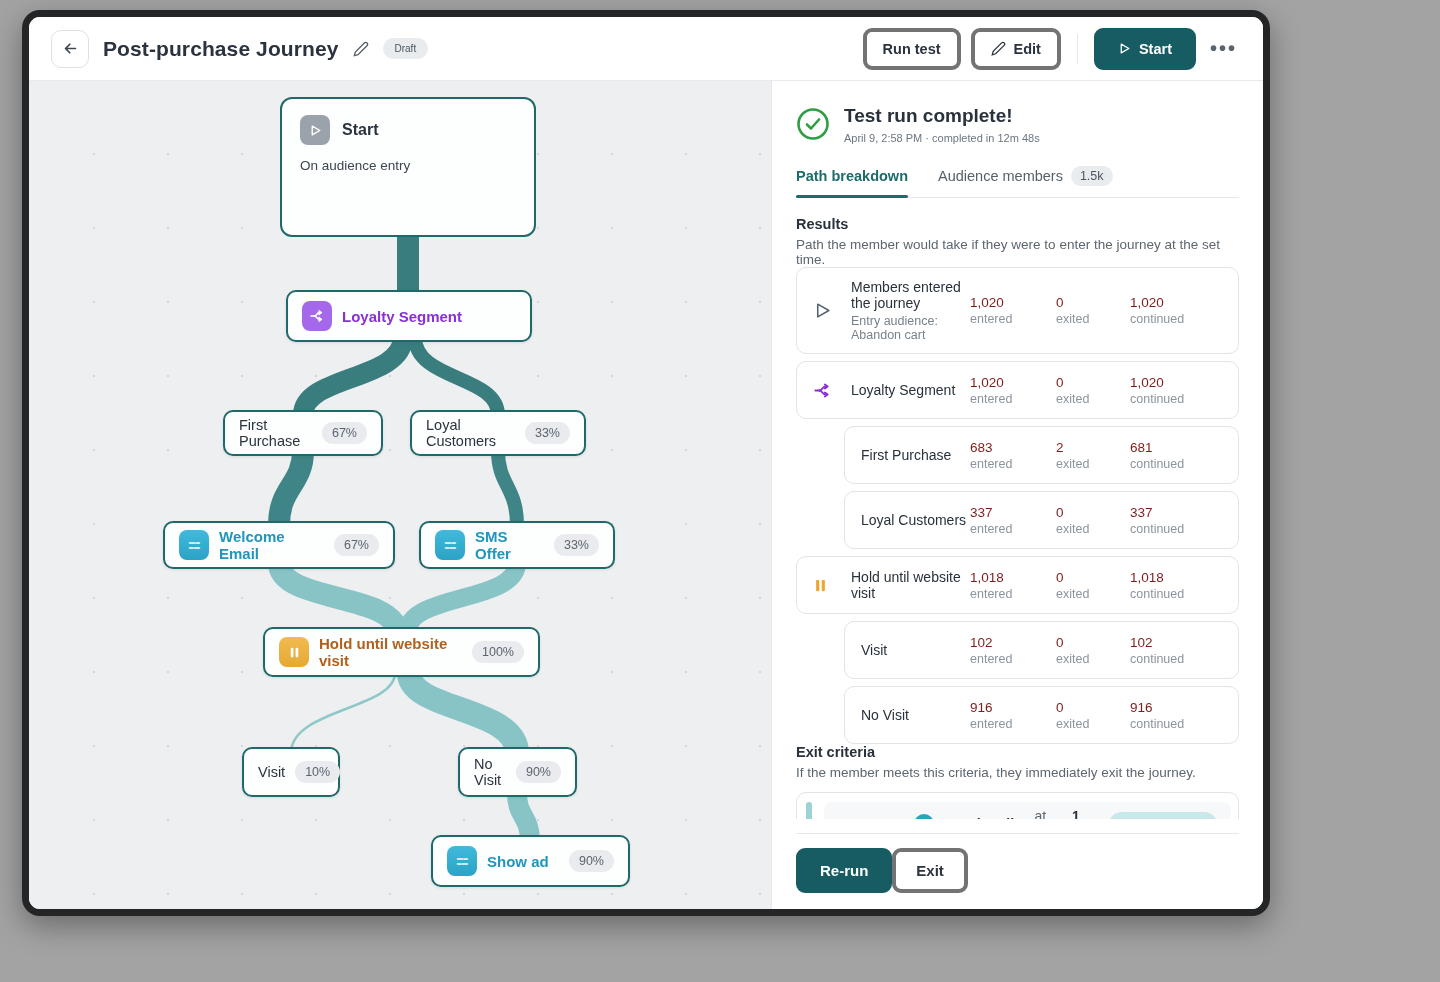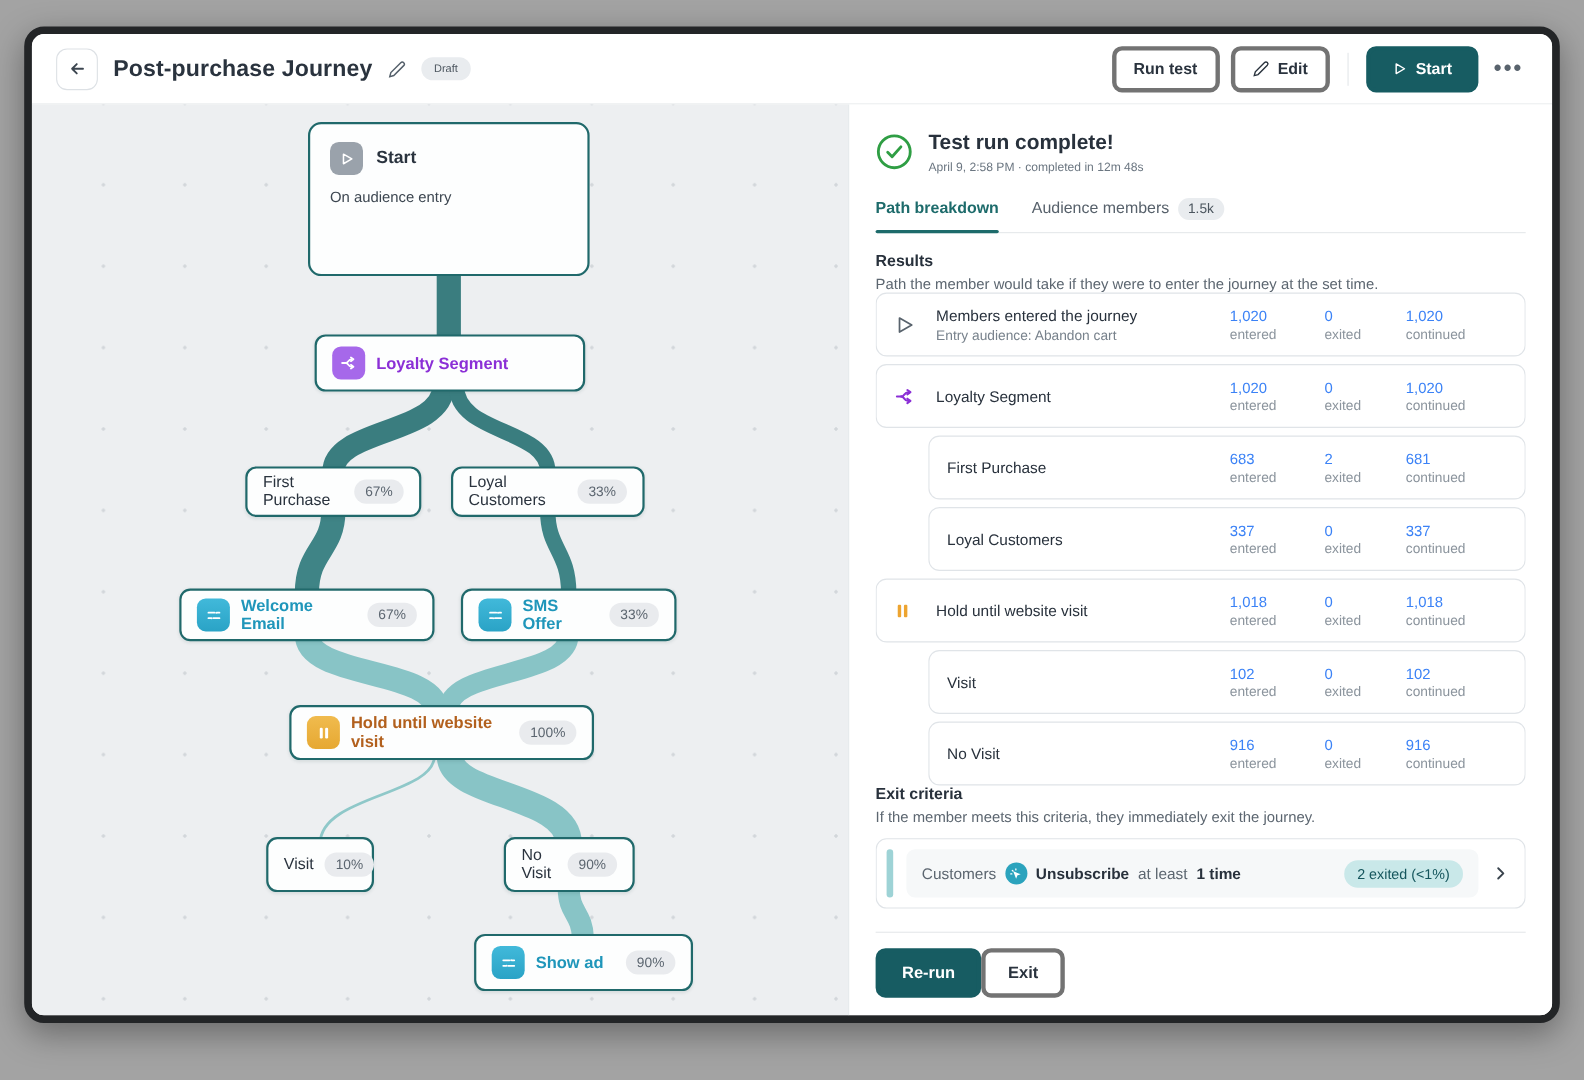--- a/index.html
+++ b/index.html
@@ -1,20 +1,20 @@
 <!DOCTYPE html>
 <html><head>
 <meta charset="utf-8">
 <style>
   * { margin:0; padding:0; box-sizing:border-box; }
   html,body { width:1440px; height:982px; overflow:hidden; }
   body { background:#a3a3a3; font-family:"Liberation Sans", sans-serif; position:relative; }
 
   .window {
-    position:absolute; left:22px; top:24px; width:1396px; height:906px;
+    position:absolute; left:22px; top:10px; width:1248px; height:906px;
     background:#ffffff; border:7px solid #232527; border-radius:18px;
     overflow:hidden; display:flex; flex-direction:column;
     box-shadow:0 10px 30px rgba(0,0,0,.35);
   }
 
   
   .hdr { height:64px; flex:0 0 64px; background:#fff; border-bottom:1px solid #e7eaec;
          display:flex; align-items:center; padding:0 22px; gap:14px; }
   .back-btn { width:38px; height:38px; border:1px solid #dde1e5; border-radius:10px;
               background:#fff; display:flex; align-items:center; justify-content:center;
@@ -93,21 +93,21 @@
           display:flex; align-items:center; padding:11px 16px; min-height:58px; cursor:pointer; }
   .rrow.indent { margin-left:48px; }
   .rrow-icon { width:26px; flex:0 0 26px; margin-right:12px; display:flex; align-items:center; }
   .rrow-main { min-width:0; }
   .rrow-title { font-size:14px; color:#28313c; }
   .rrow-sub { font-size:12.5px; color:#78828c; margin-top:3px; }
   .rrow-stats { margin-left:auto; display:flex; }
   .stat { width:86px; }
   .stat:nth-child(2) { width:74px; }
   .stat:last-child { width:92px; }
-  .stat .v { font-size:13.5px; color:#3b82f6; }
+  .stat .v { font-size:13.5px; color:#7f1d1d; }
   .stat .l { font-size:12.5px; color:#8b949d; margin-top:2px; }
 
   .exit-sec { }
   .exit-card { margin-top:12px; border:1px solid #e0e4e8; border-radius:10px; padding:9px 14px 9px 9px;
                display:flex; align-items:center; gap:12px; position:relative; cursor:pointer; }
   .exit-accent { width:6px; align-self:stretch; background:#9ed3d6; border-radius:4px; flex:0 0 6px; }
   .exit-inner { flex:1; background:#f6f8f9; border-radius:8px; min-height:44px;
                 display:flex; align-items:center; gap:8px; padding:0 14px; font-size:14px; color:#5c6670; }
   .exit-inner b { color:#28313c; font-weight:700; }
   .evt-ico { width:20px; height:20px; border-radius:50%; background:#2ba3bd; color:#fff;

